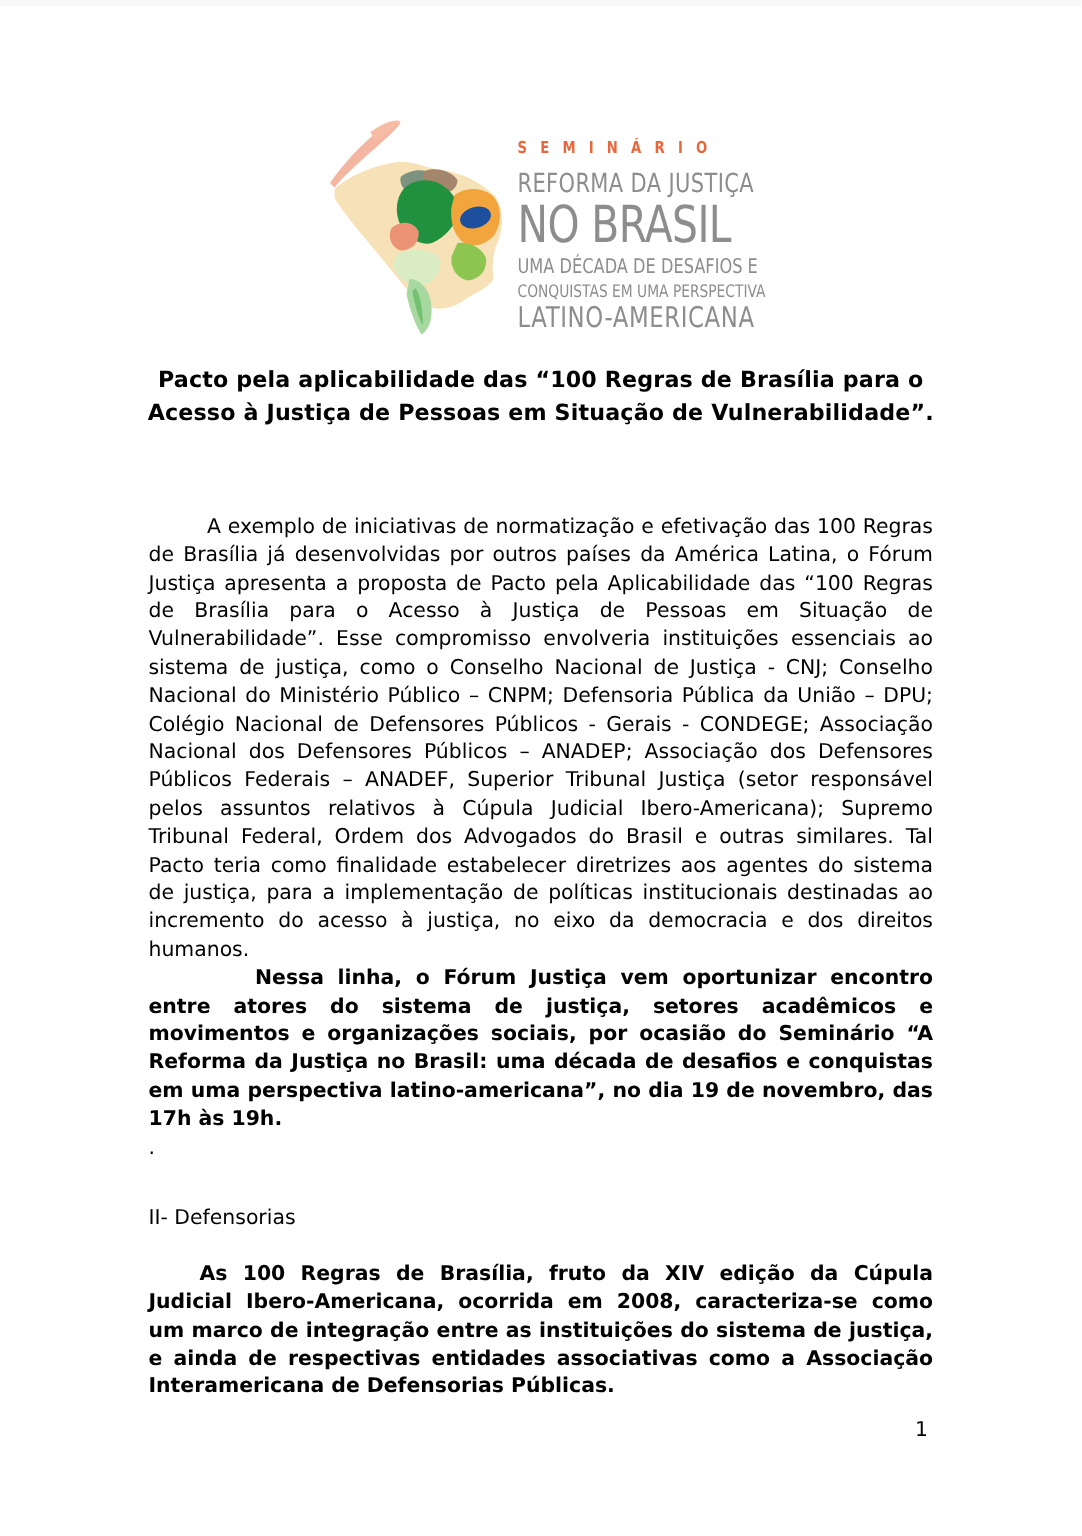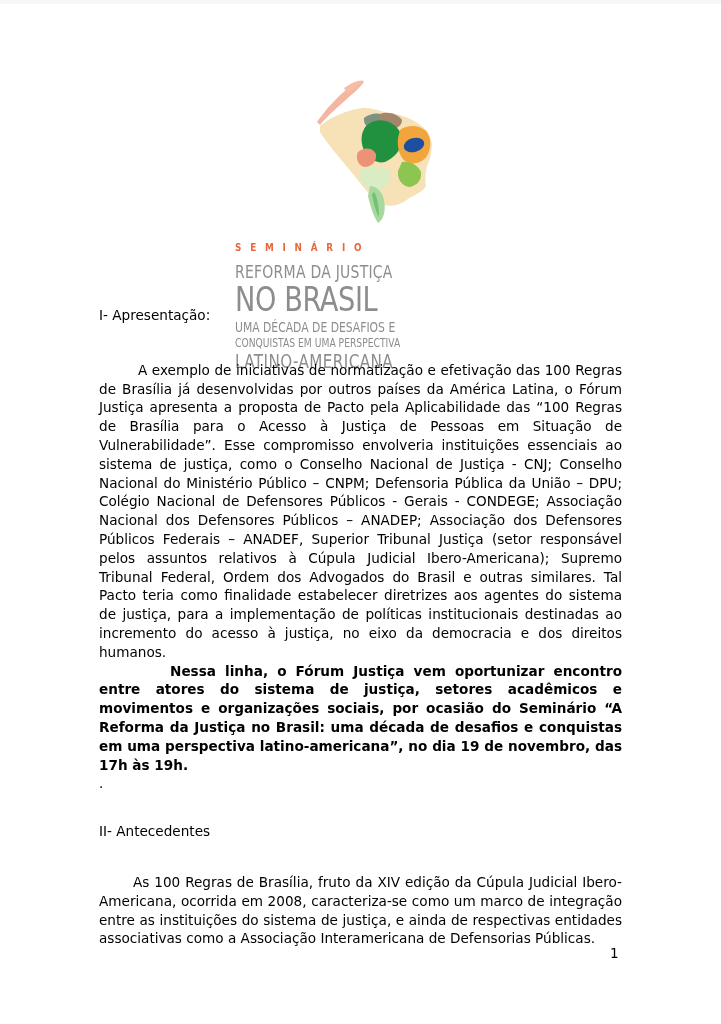--- a/index.html
+++ b/index.html
@@ -4,21 +4,21 @@
 <style>
   html, body { margin:0; padding:0; background:#ffffff; }
   .page {
     position:relative; width:721px; height:1024px; background:#ffffff;
     font-family:"DejaVu Sans","Liberation Sans",sans-serif; color:#000;
     overflow:hidden;
   }
   .top-edge { position:absolute; top:0; left:0; right:0; height:4px; background:#f7f7f7; }
 
   
-  .logo { position:absolute; top:74px; left:235px; display:flex; align-items:flex-end;flex-direction:column; }
+  .logo { position:absolute; top:74px; left:217px; display:flex; align-items:center; }
   .map { width:128px; height:152px; display:block; }
   .logo-text {
     padding-top:16px; margin-left:0px; color:#8d8d8d;
     transform:scaleX(0.80); transform-origin:left top; white-space:nowrap;
     line-height:1.05;
   }
   .l-sem { color:#e8673c; font-size:11px; font-weight:bold; letter-spacing:11px; margin-bottom:9px; }
   .l-1 { font-size:17.5px; margin-bottom:2px; letter-spacing:0.3px; }
   .l-2 { font-size:34px; line-height:33px; margin-bottom:4px; letter-spacing:-0.5px; }
   .l-3 { font-size:13.5px; margin-bottom:3px; }
@@ -34,21 +34,21 @@
   .content {
     position:absolute; left:99px; top:306px; width:523px;
     font-size:13.6px; line-height:18.8px;
   }
   .heading { margin:0; }
   .heading.h2 { margin-top:29px; }
   .para { margin:0; text-align:justify; }
   .para.p1 { margin-top:36px; text-indent:39px; }
   .para.p2 { text-indent:71px;font-weight:bold; }
   .para.pdot { text-align:left; }
-  .para.p3 { margin-top:32px; text-indent:34px; }
+  .para.p3 { margin-top:18px; text-indent:34px;font-weight:bold; }
 
   .pagenum { position:absolute; left:610px; top:945px; font-size:13.5px; }
 </style>
 </head>
 <body>
 
 <div class="page">
   <div class="top-edge"></div>
 
   <div class="logo">
@@ -86,24 +86,24 @@
     <div class="logo-text">
       <div class="l-sem">SEMINÁRIO</div>
       <div class="l-1">REFORMA DA JUSTIÇA</div>
       <div class="l-2">NO BRASIL</div>
       <div class="l-3">UMA DÉCADA DE DESAFIOS E</div>
       <div class="l-4">CONQUISTAS EM UMA PERSPECTIVA</div>
       <div class="l-5">LATINO-AMERICANA</div>
     </div>
   </div>
 
+  <div class="title">Pacto pela aplicabilidade das “100 Regras de Brasília para o Acesso à Justiça de Pessoas em Situação de Vulnerabilidade”.</div>
 
   <div class="content">
-    <div class="heading">I- Apresentação:</div>
     <p class="para p1">A exemplo de iniciativas de normatização e efetivação das 100 Regras de Brasília já desenvolvidas por outros países da América Latina, o Fórum Justiça apresenta a proposta de Pacto pela Aplicabilidade das “100 Regras de Brasília para o Acesso à Justiça de Pessoas em Situação de Vulnerabilidade”. Esse compromisso envolveria instituições essenciais ao sistema de justiça, como o Conselho Nacional de Justiça - CNJ; Conselho Nacional do Ministério Público – CNPM; Defensoria Pública da União – DPU; Colégio Nacional de Defensores Públicos - Gerais - CONDEGE; Associação Nacional dos Defensores Públicos – ANADEP; Associação dos Defensores Públicos Federais – ANADEF, Superior Tribunal Justiça (setor responsável pelos assuntos relativos à Cúpula Judicial Ibero-Americana); Supremo Tribunal Federal, Ordem dos Advogados do Brasil e outras similares. Tal Pacto teria como finalidade estabelecer diretrizes aos agentes do sistema de justiça, para a implementação de políticas institucionais destinadas ao incremento do acesso à justiça, no eixo da democracia e dos direitos humanos.</p>
     <p class="para p2">Nessa linha, o Fórum Justiça vem oportunizar encontro entre atores do sistema de justiça, setores acadêmicos e movimentos e organizações sociais, por ocasião do Seminário “A Reforma da Justiça no Brasil: uma década de desafios e conquistas em uma perspectiva latino-americana”, no dia 19 de novembro, das 17h às 19h.</p>
     <p class="para pdot">.</p>
-    <div class="heading h2">II- Antecedentes</div>
+    <div class="heading h2">II- Defensorias</div>
     <p class="para p3">As 100 Regras de Brasília, fruto da XIV edição da Cúpula Judicial Ibero-Americana, ocorrida em 2008, caracteriza-se como um marco de integração entre as instituições do sistema de justiça, e ainda de respectivas entidades associativas como a Associação Interamericana de Defensorias Públicas.</p>
   </div>
 
   <div class="pagenum">1</div>
 </div>
 
 </body></html>

